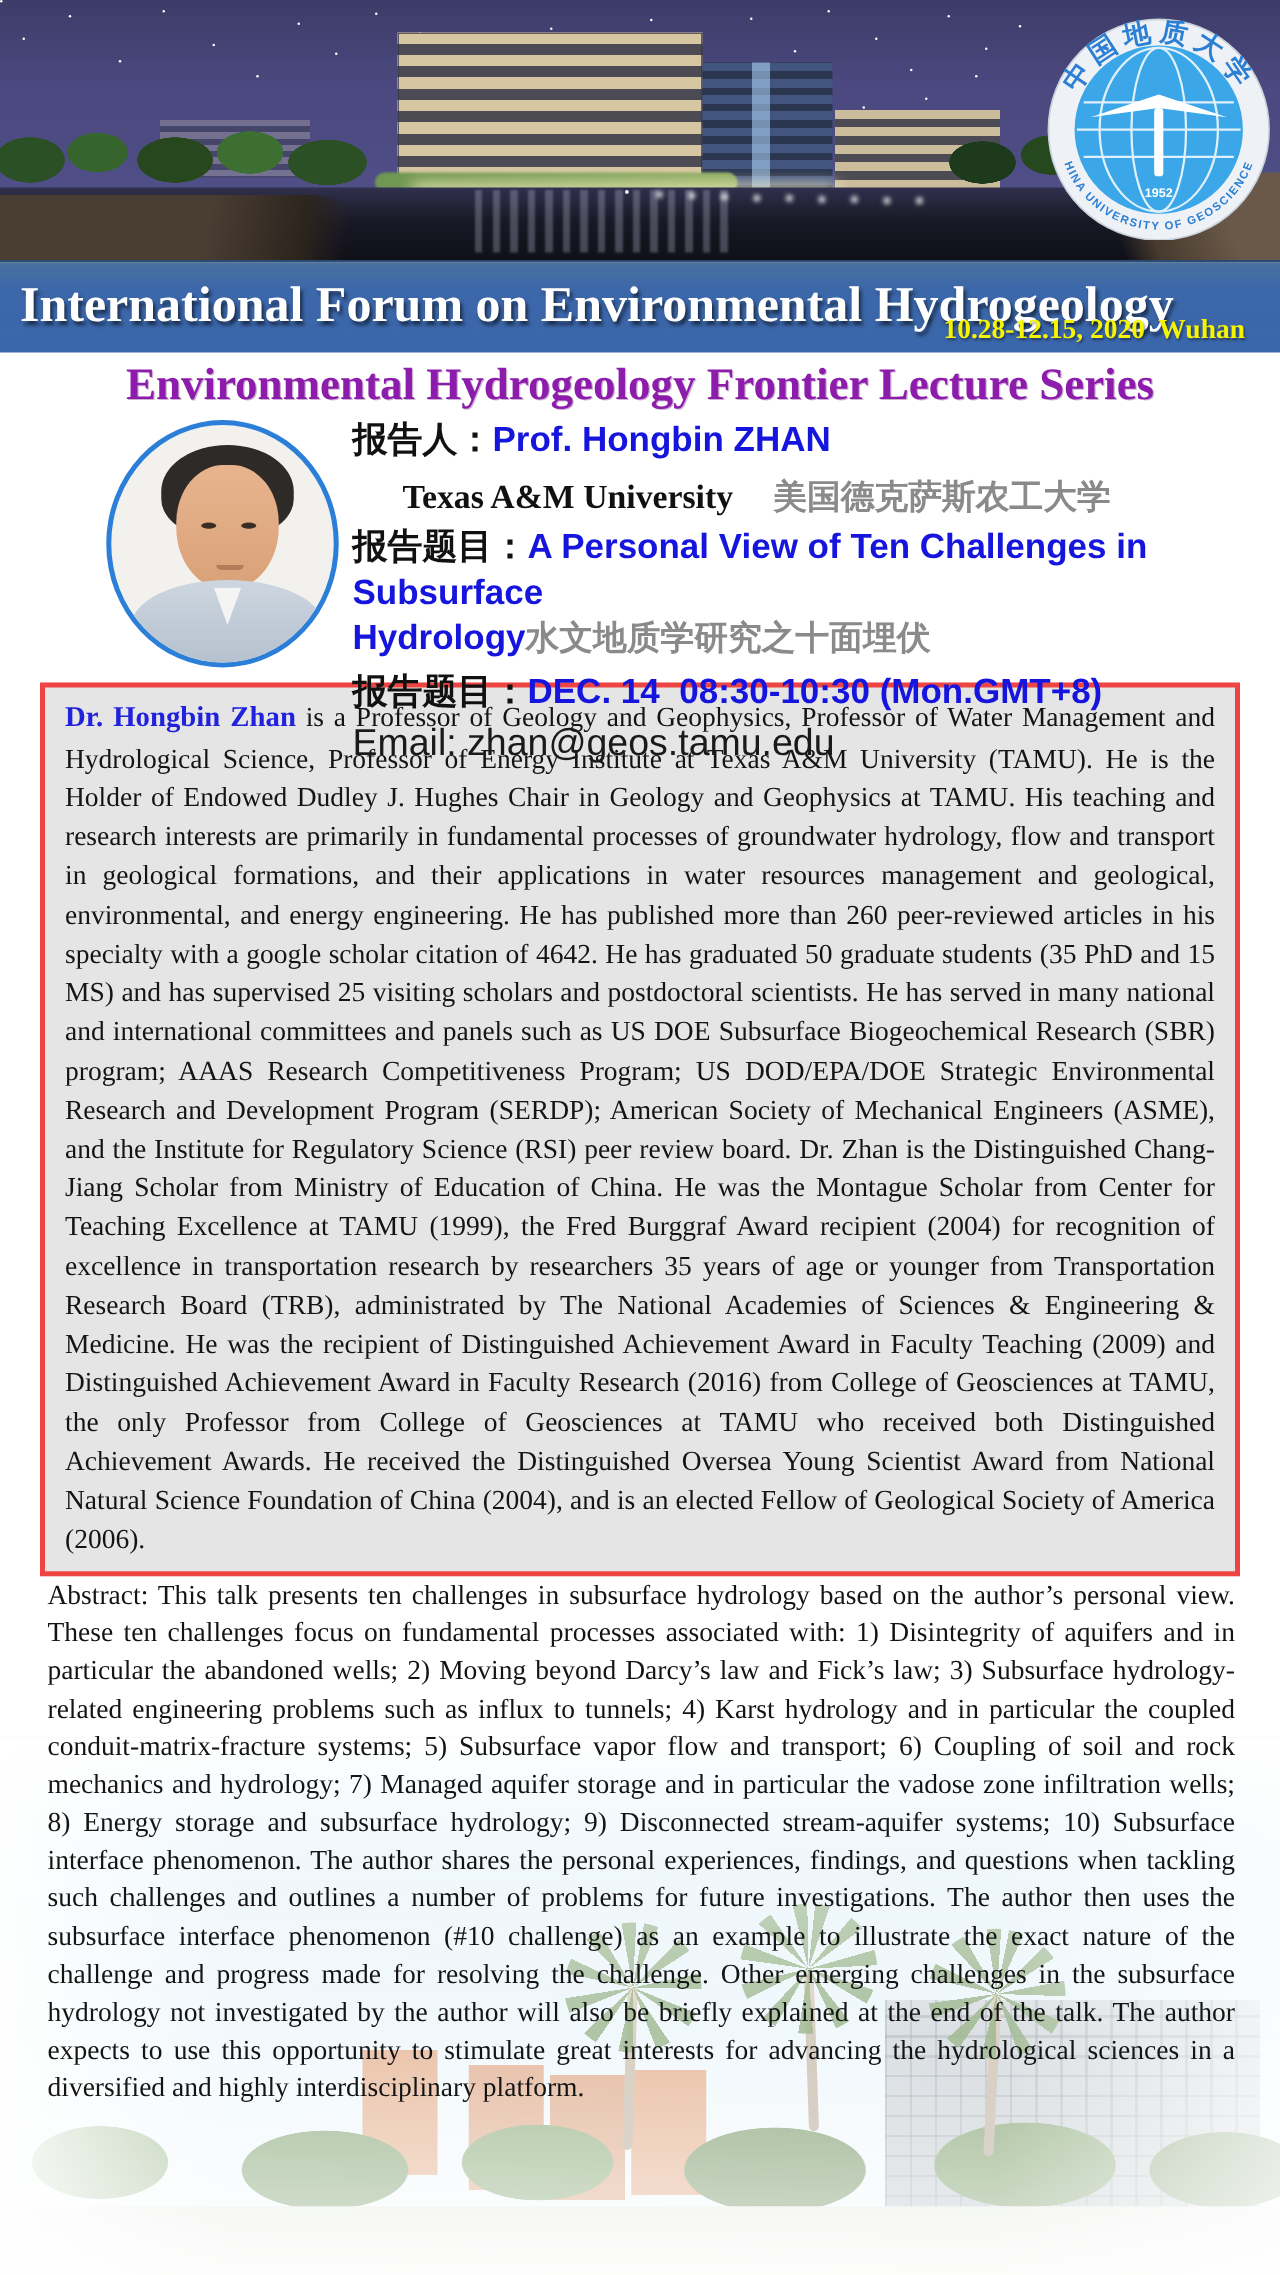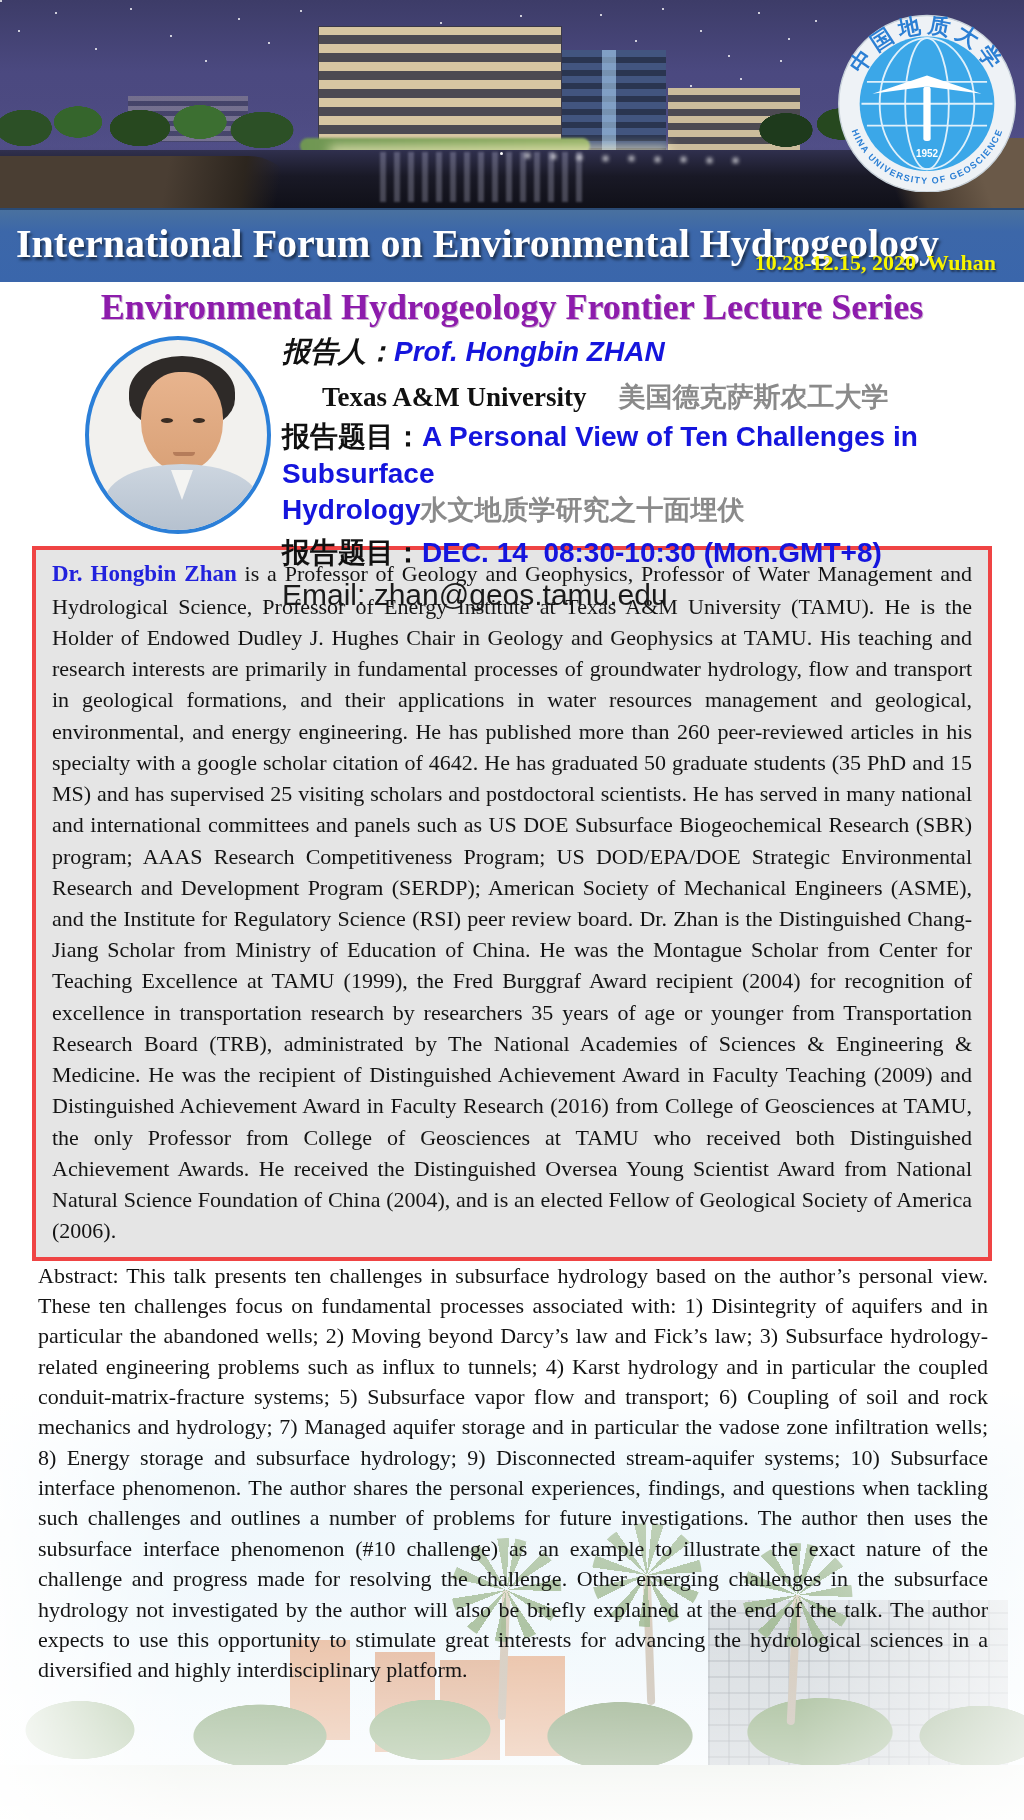--- a/index.html
+++ b/index.html
@@ -77,21 +77,21 @@
   .p-mouth { position:absolute; top:112px; left:84px; width:22px; height:4px; border-radius:0 0 8px 8px; background:#b57c5a; }
   .p-shirt { position:absolute; bottom:-8px; left:16px; width:154px; height:74px; border-radius:50% 50% 0 0;
     background:linear-gradient(180deg,#cdd6e0,#b3bfcd); }
   .p-collar { position:absolute; bottom:30px; left:82px; width:22px; height:30px; background:#f4f4f2;
     clip-path:polygon(50% 100%,0 0,100% 0); }
   .info { margin-left:282px; padding-right:16px; }
   .info p { line-height:1.3; }
   .lbl { font-weight:bold; color:#111; font-size:28px; }
   .blue { font-weight:bold; color:#1515dd; font-size:28px; }
   .cn-gray { font-weight:bold; color:#8a8a8a; font-size:27px; }
-  .l-name { margin:6px 0 10px;font-style:italic; }
+  .l-name { margin:6px 0 10px; }
   .l-aff { margin:0 0 4px; }
   .aff-en { font-family:Liberation Serif, serif; font-weight:bold; font-size:27px; color:#111;margin-left:40px; }
   .aff-cn { margin-left:32px; }
   .l-topic { margin:0; }
   .l-time { margin:6px 0 2px; }
   .l-email { margin:4px 0 0; font-size:30px; color:#1a1a1a; }
   .prewrap { white-space:pre-wrap; }
 
   
   .bio-box { margin:8px 32px 0; border:4px solid #ef4444; background:#e5e5e5; padding:8px 16px 10px;

